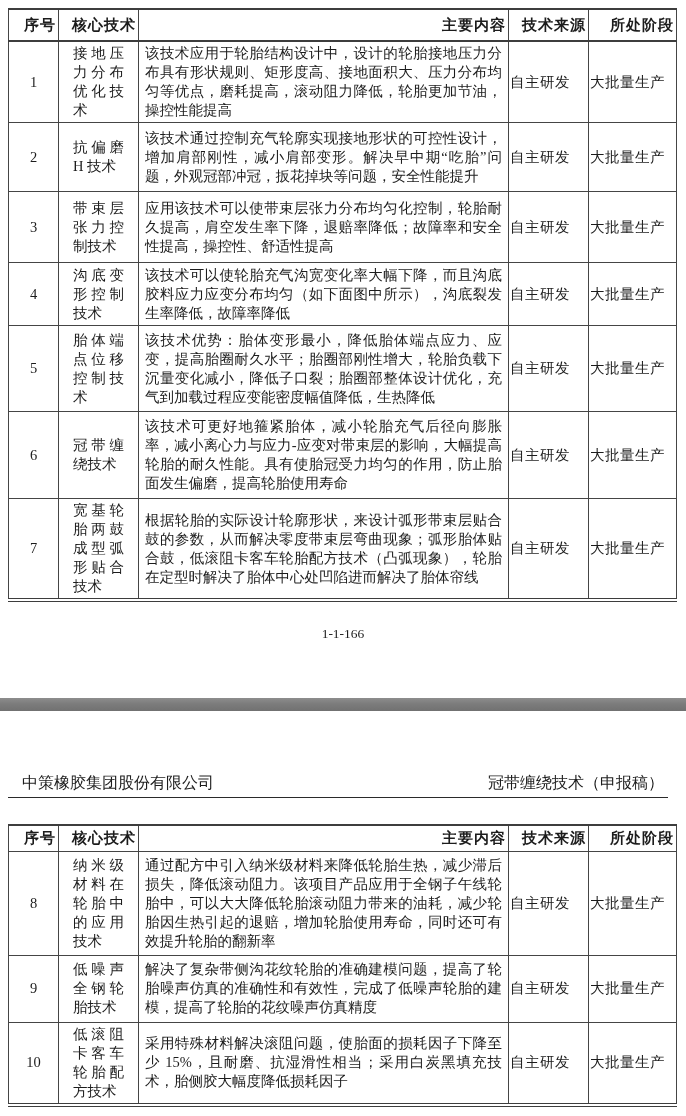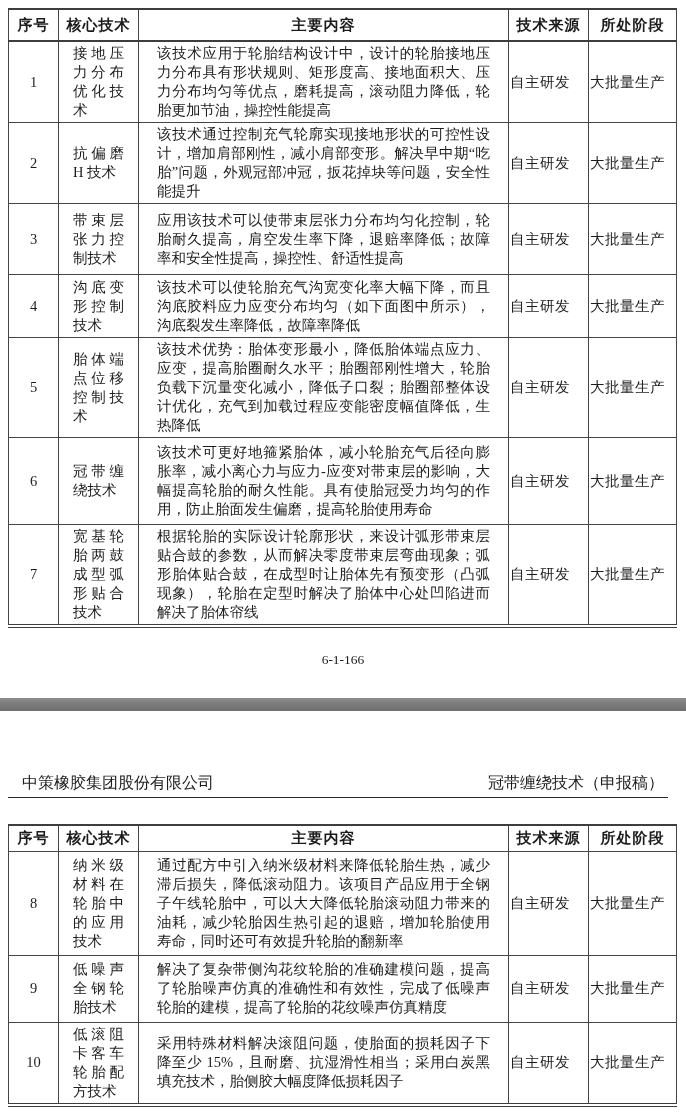--- a/index.html
+++ b/index.html
@@ -25,28 +25,28 @@
     border:1px solid #454545;
     overflow:hidden;
     vertical-align:middle;
   }
   .t1 { margin-top:8px; }
   .t1 thead th { border-bottom:2px solid #3d3d3d; }
   .t2 { margin-top:26px; }
   .doc-table th {
     font-size:15px;
     font-weight:bold;
-    text-align:center;
+    text-align:right;
     padding:2px;
     letter-spacing:1px;
   }
   .doc-table td { font-size:14.5px; line-height:19px; }
   .c-no   { text-align:center; font-size:14px; }
   .c-tech { text-align:justify; padding:2px 14px; }
-  .c-main { text-align:justify; padding:2px 18px; }
+  .c-main { text-align:justify; padding:2px 6px; }
   .c-src, .c-stage { text-align:left; letter-spacing:0.5px; }
   .page-number {
     text-align:center;
     font-size:13.5px;
     margin-top:24px;
     color:#1c1c1c;
   }
   .page-divider {
     height:13px;
     width:686px;
@@ -124,27 +124,27 @@
       <tr style="height:87px">
         <td class="c-no">6</td>
         <td class="c-tech">冠带缠绕技术</td>
         <td class="c-main">该技术可更好地箍紧胎体，减小轮胎充气后径向膨胀率，减小离心力与应力-应变对带束层的影响，大幅提高轮胎的耐久性能。具有使胎冠受力均匀的作用，防止胎面发生偏磨，提高轮胎使用寿命</td>
         <td class="c-src">自主研发</td>
         <td class="c-stage">大批量生产</td>
       </tr>
       <tr style="height:87px">
         <td class="c-no">7</td>
         <td class="c-tech">宽基轮胎两鼓成型弧形贴合技术</td>
-        <td class="c-main">根据轮胎的实际设计轮廓形状，来设计弧形带束层贴合鼓的参数，从而解决零度带束层弯曲现象；弧形胎体贴合鼓，在成型时让胎体先有预变形（凸弧现象），轮胎在定型时解决了胎体中心处凹陷进而解决了胎体帘线</td>
+        <td class="c-main">根据轮胎的实际设计轮廓形状，来设计弧形带束层贴合鼓的参数，从而解决零度带束层弯曲现象；弧形胎体贴合鼓，低滚阻卡客车轮胎配方技术（凸弧现象），轮胎在定型时解决了胎体中心处凹陷进而解决了胎体帘线</td>
         <td class="c-src">自主研发</td>
         <td class="c-stage">大批量生产</td>
       </tr>
     </tbody>
   </table>
-  <div class="page-number">6-1-166</div>
+  <div class="page-number">1-1-166</div>
 </div>
 
 <div class="page-divider"></div>
 
 <div class="page page-2">
   <div class="p2-header">
     <span>中策橡胶集团股份有限公司</span>
     <span>冠带缠绕技术（申报稿）</span>
   </div>
   <table class="doc-table t2">

